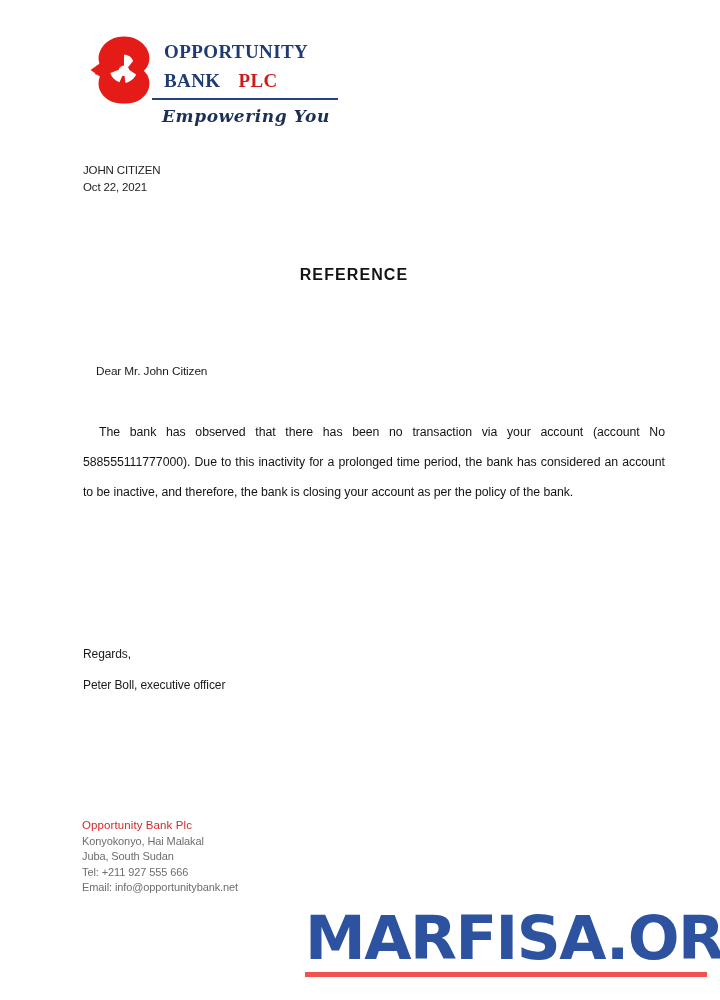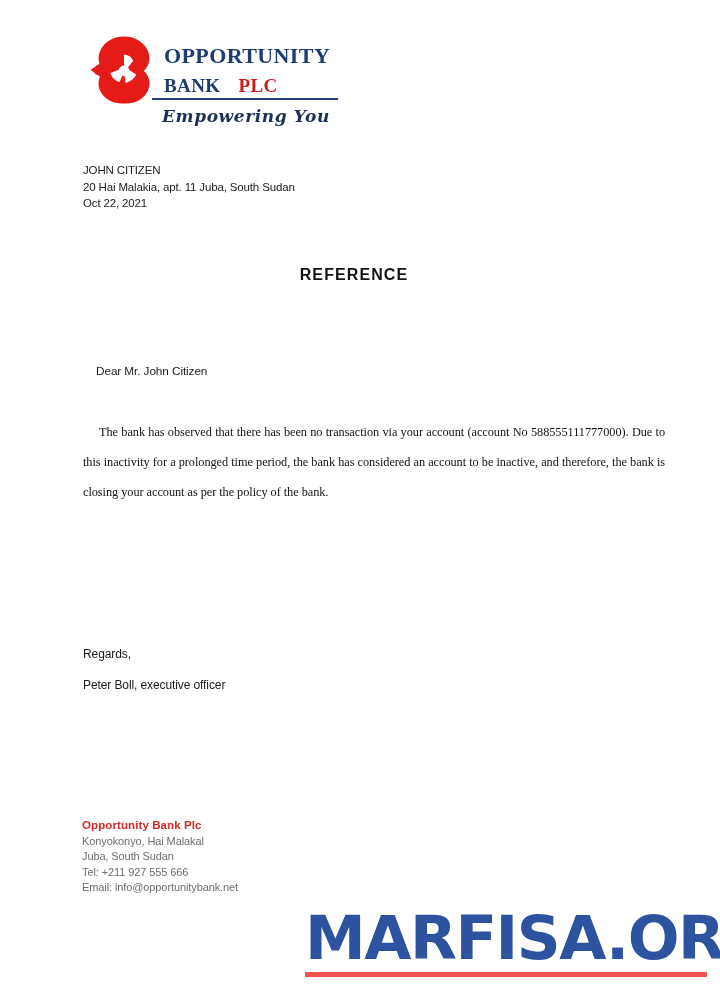--- a/index.html
+++ b/index.html
@@ -43,21 +43,21 @@
     height: 76px;
   }
   .logo-wordmark {
     position: absolute;
     left: 78px;
     top: 6px;
     line-height: 1;
   }
   .wm-line1 {
     font-family: "Liberation Serif", serif;
-    font-size: 32px;
+    font-size: 27px;
     font-weight: 700;
     letter-spacing: 0.4px;
     color: #1F3B73;
     font-variant: small-caps;
     text-transform: lowercase;
     display: block;
   }
   .wm-line1::first-letter { font-size: 1em; }
   .wm-line2 {
     display: block;
@@ -133,21 +133,20 @@
     text-indent: 13px;
     letter-spacing: -0.1px;
   }
   .para {
     font-size: 12.3px;
     line-height: 30px;
     color: #141414;
     text-align: justify;
     text-indent: 16px;
     letter-spacing: -0.05px;
-    font-family: Liberation Serif, serif;
   }
   .para-1 { margin-top: 37px; }
   .para-2 { margin-top: 30px; }
 
   .closing {
     position: absolute;
     left: 83px;
     top: 645px;
     font-size: 12px;
     line-height: 18px;
@@ -160,21 +159,21 @@
   .footer {
     position: absolute;
     left: 82px;
     top: 818px;
     font-size: 11px;
     line-height: 15.6px;
     letter-spacing: -0.1px;
   }
   .footer-name {
     color: #D02A2A;
-    font-weight: 700;
+    font-weight: 400;
     font-size: 11.5px;
     letter-spacing: 0.1px;
   }
   .footer-line { color: #6E6E6E; }
 
   
   .watermark {
     position: absolute;
     left: 305px;
     top: 906px;
@@ -238,21 +237,20 @@
       </div>
 
       <div class="logo-rule"></div>
     </div>
 
     <div class="tagline">Empowering You</div>
   </div>
 
   <div class="addressee">
     <div>JOHN CITIZEN</div>
-    <div>20 Hai Malakia, apt. 11 Juba, South Sudan</div>
     <div>Oct 22, 2021</div>
   </div>
 
   <div class="doc-title">REFERENCE</div>
 
   <div class="body-block">
     <div class="salutation">Dear Mr. John Citizen</div>
     <div class="para para-1">The bank has observed that there has been no transaction via your account (account No 588555111777000). Due to this inactivity for a prolonged time period, the bank has considered an account to be inactive, and therefore, the bank is closing your account as per the policy of the bank.</div>
   </div>
 

